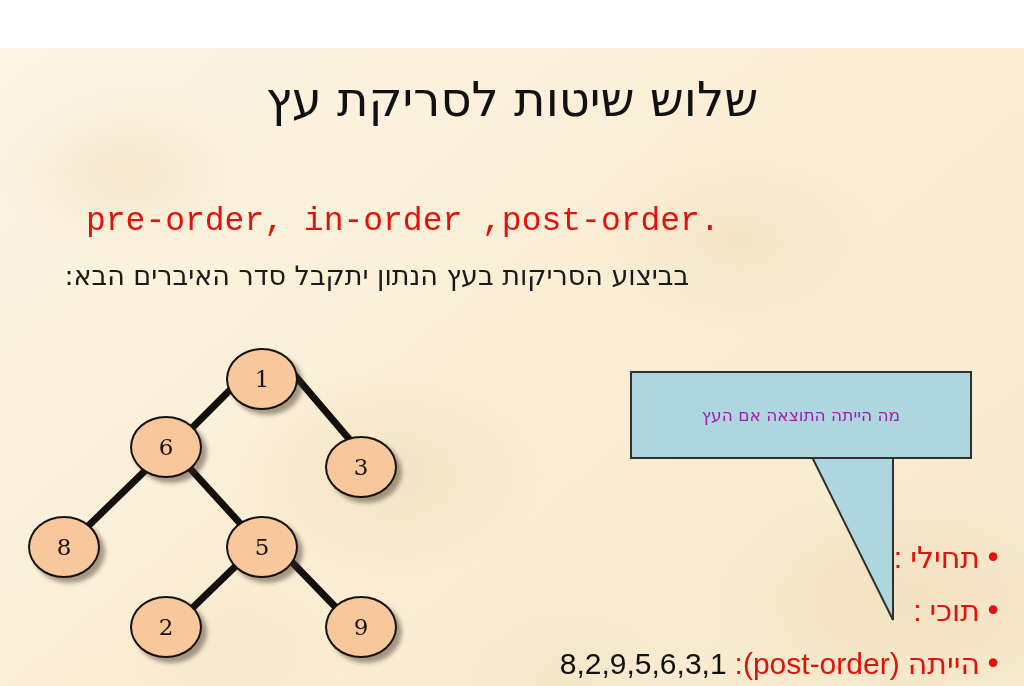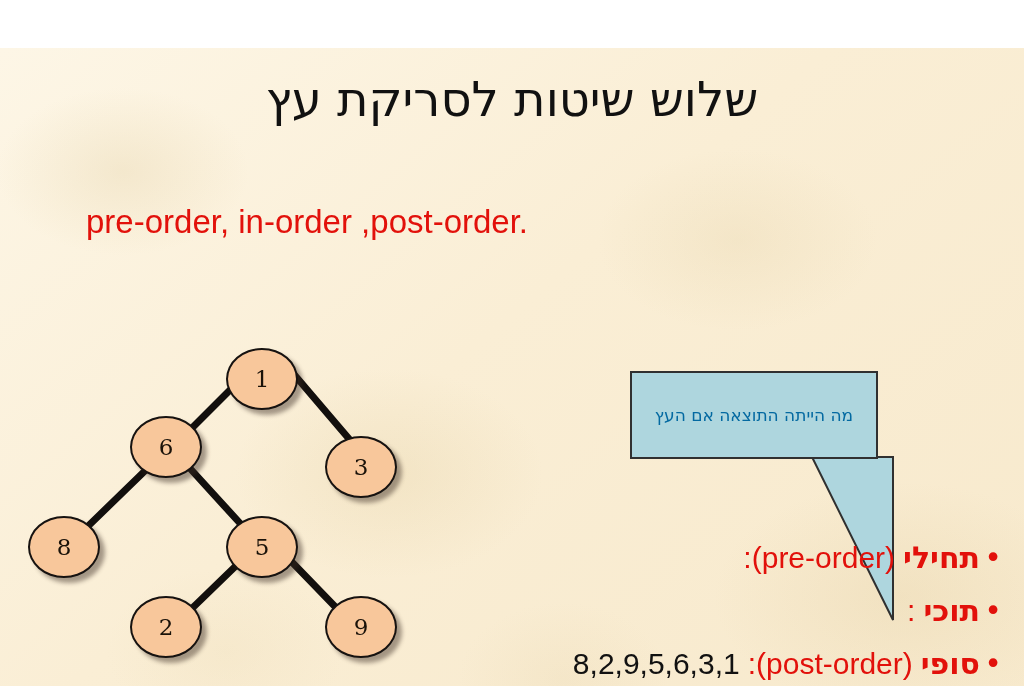--- a/index.html
+++ b/index.html
@@ -45,21 +45,21 @@
   }
 
   
   #red-line {
     position: absolute;
     left: 86px;
     top: 154px;
     font-size: 33px;
     line-height: 40px;
     color: #e2110b;
-    font-family: Liberation Sans, sans-serif;
+    font-family: Liberation Mono, monospace;
     white-space: nowrap;
   }
   #sub-line {
     position: absolute;
     right: 335px;
     top: 210px;
     direction: rtl;
     font-size: 27px;
     line-height: 36px;
     color: #1a1a1a;
@@ -91,34 +91,34 @@
     font-size: 23px;
     color: #1a1209;
     z-index: 3;
   }
 
   
   #callout-box {
     position: absolute;
     left: 630px;
     top: 323px;
-    width: 248px;
+    width: 342px;
     height: 88px;
     background: #aed6de;
     border: 2px solid #303030;
     box-sizing: border-box;
     display: flex;
     flex-direction: column;
     align-items: center;
     justify-content: center;
     direction: rtl;
     font-family: "DejaVu Sans", sans-serif;
     font-size: 17px;
     line-height: 25px;
-    color: #0369a1;
+    color: #a21caf;
     z-index: 4;
   }
   #callout-tail {
     position: absolute;
     left: 0;
     top: 0;
     width: 1024px;
     height: 686px;
     z-index: 2;
     pointer-events: none;
@@ -148,21 +148,20 @@
     width: 26px;
     text-align: center;
     flex: 0 0 auto;
   }
   .bullet-he {
     color: #e2110b;
     font-size: 30px;
     font-family: "DejaVu Sans", sans-serif;
     margin-left: 8px;
     flex: 0 0 auto;
-    font-weight: bold;
   }
   .bullet-en {
     color: #e2110b;
     font-size: 30px;
     font-family: "Liberation Sans", sans-serif;
     direction: ltr;
     flex: 0 0 auto;
   }
   .bullet-seq {
     color: #111111;
@@ -175,20 +174,21 @@
 </style>
 </head>
 <body>
 
 <div id="slide">
 
   <div id="title">שלוש שיטות לסריקת עץ</div>
 
   <div id="red-line">pre-order, in-order ,post-order.</div>
 
+  <div id="sub-line">בביצוע הסריקות בעץ הנתון יתקבל סדר האיברים הבא:</div>
 
   <div id="tree">
     <svg width="440" height="350" style="position:absolute;left:0;top:0;z-index:1;">
       <g stroke="#120f0d" stroke-width="7" stroke-linecap="round">
         <line x1="248" y1="44" x2="180" y2="112"></line>
         <line x1="292" y1="44" x2="350" y2="112"></line>
         <line x1="152" y1="136" x2="82" y2="204"></line>
         <line x1="186" y1="136" x2="248" y2="204"></line>
         <line x1="244" y1="230" x2="180" y2="292"></line>
         <line x1="288" y1="230" x2="348" y2="292"></line>
@@ -210,33 +210,32 @@
 
   <div id="callout-box">
     <span>מה הייתה התוצאה אם העץ</span>
   </div>
 
   <div id="bullets">
 
     <div class="bullet-row">
       <span class="bullet-dot">•</span>
       <span class="bullet-he">תחילי</span>
-      <span class="bullet-en">(pre-order)</span>
       <span class="bullet-en"> : </span>
     </div>
 
     <div class="bullet-row">
       <span class="bullet-dot">•</span>
       <span class="bullet-he">תוכי</span>
       <span class="bullet-en">: </span>
     </div>
 
     <div class="bullet-row">
       <span class="bullet-dot">•</span>
-      <span class="bullet-he">סופי</span>
+      <span class="bullet-he">הייתה</span>
       <span class="bullet-en">(post-order)</span>
       <span class="bullet-en">: </span>
       <span class="bullet-seq">8,2,9,5,6,3,1</span>
     </div>
 
   </div>
 
 </div>
 
 </body></html>

